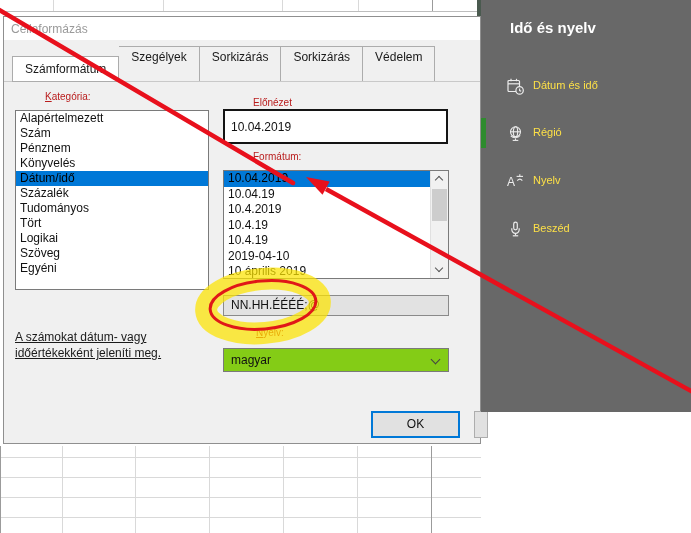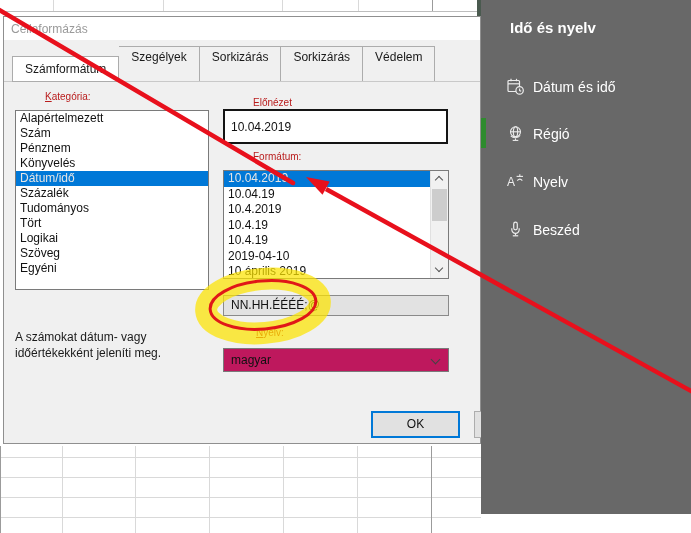--- a/index.html
+++ b/index.html
@@ -23,58 +23,58 @@
   .tab.active{height:26px;background:#ffffff;border-left:1px solid #acacac;position:relative;z-index:2;
               padding-top:5px;}
   .tabline{position:absolute;left:0;right:0;top:64px;height:1px;background:#c9c9c9;}
 
   .lbl{position:absolute;font-size:10px;color:#b91c1c;margin-left:30px;}
   .accel::first-letter{text-decoration:underline;}
 
   .listbox{position:absolute;box-sizing:border-box;background:#fff;border:1px solid #7a7a7a;overflow:hidden;}
   .li{height:15px;line-height:15px;font-size:12px;color:#111;padding-left:4px;white-space:nowrap;}
   .li.f{height:15.5px;line-height:15.5px;}
-  .li.sel{background:#0078d7;color:#e5e5e5;}
+  .li.sel{background:#0078d7;color:#000000;}
 
   .previewbox{position:absolute;left:219px;top:92px;width:225px;height:35px;box-sizing:border-box;
               background:#fff;border:2px solid #141414;}
   .previewbox .val{font-size:12px;color:#111;margin:9px 0 0 6px;}
 
   .codebox{position:absolute;left:219px;top:278px;width:226px;height:21px;box-sizing:border-box;
            background:#e2e2e2;border:1px solid #8a8a8a;font-size:12px;color:#111;
            line-height:19px;padding-left:7px;}
 
-  .desc{position:absolute;left:11px;top:312px;width:172px;font-size:12px;color:#1a1a1a;line-height:16px;}
+  .desc{position:absolute;left:11px;top:312px;width:172px;font-size:12px;color:#1a1a1a;line-height:16px;text-decoration:underline;}
 
   .dropdown{position:absolute;left:219px;top:331px;width:226px;height:24px;box-sizing:border-box;
-            background:#be185d;border:1px solid #7a7a7a;font-size:12px;color:#111;line-height:22px;
+            background:#84cc16;border:1px solid #7a7a7a;font-size:12px;color:#111;line-height:22px;
             padding-left:7px;}
   .caret-down{position:absolute;right:9px;top:7px;width:7px;height:7px;box-sizing:border-box;
               border-right:1.6px solid #444;border-bottom:1.6px solid #444;transform:rotate(45deg);}
 
   .btn-ok{position:absolute;left:367px;top:394px;width:89px;height:27px;box-sizing:border-box;
           background:#e1e1e1;border:2px solid #0078d7;font-size:12px;color:#111;
           text-align:center;line-height:23px;}
   .btn-sliver{position:absolute;left:470px;top:394px;width:14px;height:27px;box-sizing:border-box;
           background:#e1e1e1;border:1px solid #adadad;}
 
   
   .sb{position:absolute;right:0;top:0;bottom:0;width:17px;background:#f1f1f1;border-left:1px solid #e0e0e0;}
   .sb-btn{position:absolute;left:0;width:17px;height:16px;background:#f1f1f1;}
   .sb-thumb{position:absolute;left:1px;top:18px;width:15px;height:32px;background:#cdcdcd;}
   .caret-up,.caret-dn{position:absolute;left:5px;width:6px;height:6px;box-sizing:border-box;}
   .caret-up{top:6px;border-left:1.5px solid #565656;border-top:1.5px solid #565656;transform:rotate(45deg);}
   .caret-dn{top:3px;border-right:1.5px solid #565656;border-bottom:1.5px solid #565656;transform:rotate(45deg);}
 
   
-  .panel{position:absolute;left:481px;top:0;width:210px;height:514px;background:#686868;}
+  .panel{position:absolute;left:481px;top:0;width:210px;height:412px;background:#686868;}
   .panel-title{position:absolute;left:29px;top:19px;font-size:15px;font-weight:bold;color:#ffffff;}
   .pitem{position:absolute;left:0;width:210px;height:30px;cursor:default;}
   .pitem .icon{position:absolute;left:26px;top:5px;width:17px;height:17px;}
-  .pitem .plabel{position:absolute;left:52px;top:6px;font-size:14px;color:#ffffff;white-space:nowrap;}
+  .pitem .plabel{position:absolute;left:52px;top:6px;font-size:11px;color:#fde047;white-space:nowrap;}
   .accentbar{position:absolute;left:0;top:118px;width:5px;height:30px;background:#2e8b2e;}
 
   .sliver-top{position:absolute;left:477px;top:0;width:4px;height:16px;background:#4a5a4f;}
   .sliver-side{position:absolute;left:481px;top:16px;width:2px;height:96px;background:#dfe7df;}
 
   
   .overlay{position:absolute;left:0;top:0;width:691px;height:533px;pointer-events:none;z-index:50;}
 </style>
 </head>
 <body>

